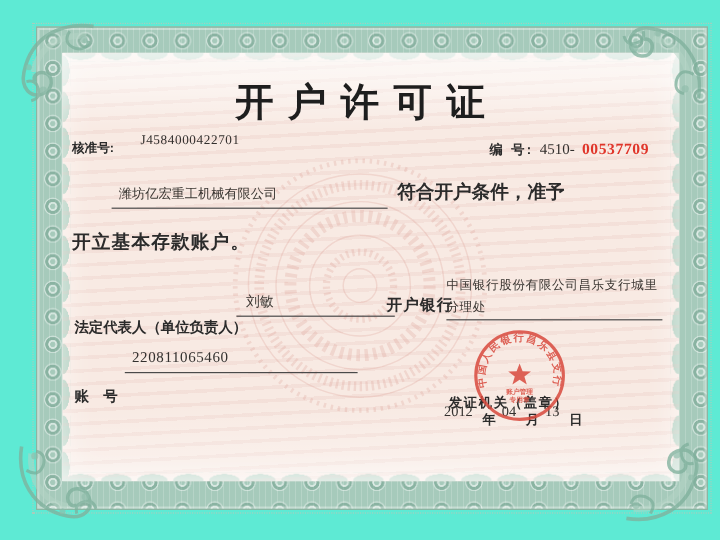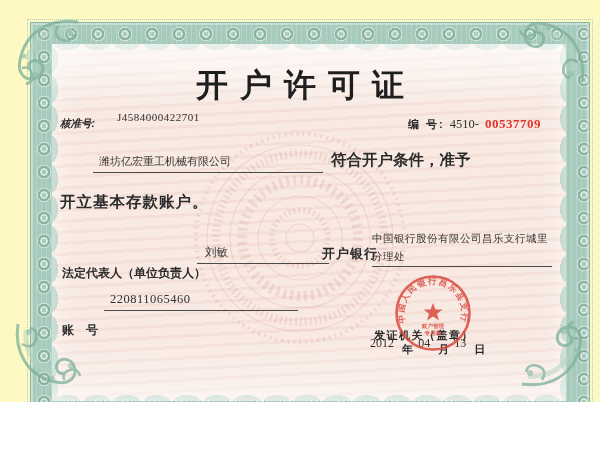--- a/index.html
+++ b/index.html
@@ -1,17 +1,17 @@
 <!DOCTYPE html>
 <html><head>
 <meta charset="utf-8">
 <style>
   html,body{margin:0;padding:0;}
   body{width:600px;height:450px;background:#ffffff;font-family:"Liberation Sans",sans-serif;}
-  .page{position:relative;width:600px;height:402px;background:#fef9c3;overflow:hidden;}
+  .page{position:relative;width:600px;height:450px;background:#5eead4;overflow:hidden;}
 
   
   .frame{
     position:absolute;left:30px;top:22px;width:558px;height:401px;
     background-color:#a6cabb;
     background-image:
       radial-gradient(circle 7px at 13px 11px,
         rgba(255,255,255,0) 0 2px,
         rgba(255,255,255,.55) 2.5px 3.5px,
         rgba(109,156,137,.5) 4px 6px,
@@ -50,21 +50,21 @@
 
   .medallion{position:absolute;left:192px;top:130px;opacity:.85;}
 
   
   .t{position:absolute;color:#2b2b2b;}
   .serif{font-family:"Liberation Serif","DejaVu Serif",serif;}
 
   .title{left:0;right:0;top:64px;text-align:center;font-family:"DejaVu Serif",serif;
          font-size:32px;font-weight:700;letter-spacing:12px;text-indent:12px;color:#1e1e1e;}
 
-  .approval-label{left:60px;top:117px;font-size:10.5px;font-weight:700;font-style:italic;}
+  .approval-label{left:60px;top:117px;font-size:10.5px;font-weight:700;}
   .approval-value{left:117px;top:111px;font-size:11px;color:#33302e;letter-spacing:.5px;}
 
   .serial-row{left:408px;top:116px;font-size:11px;display:flex;align-items:baseline;}
   .serial-label{font-weight:700;letter-spacing:2px;}
   .serial-prefix{font-size:12.5px;margin-left:5px;color:#33302e;}
   .serial-number{font-size:13px;margin-left:6px;color:#e0352a;font-weight:700;letter-spacing:.5px;}
 
   .audit-row{left:90px;top:150px;right:56px;display:flex;align-items:baseline;}
   .audit-prefix{font-size:15.5px;font-weight:700;white-space:nowrap;}
   .company-line{width:222px;border-bottom:1px solid #4a4a4a;margin-left:3px;padding:0 2px 3px 6px;}

